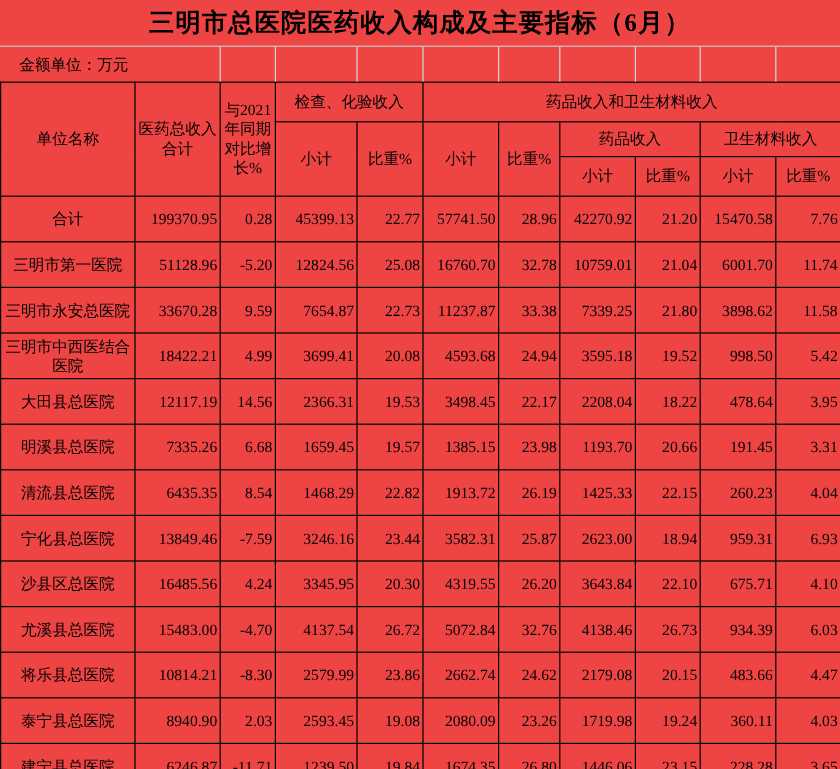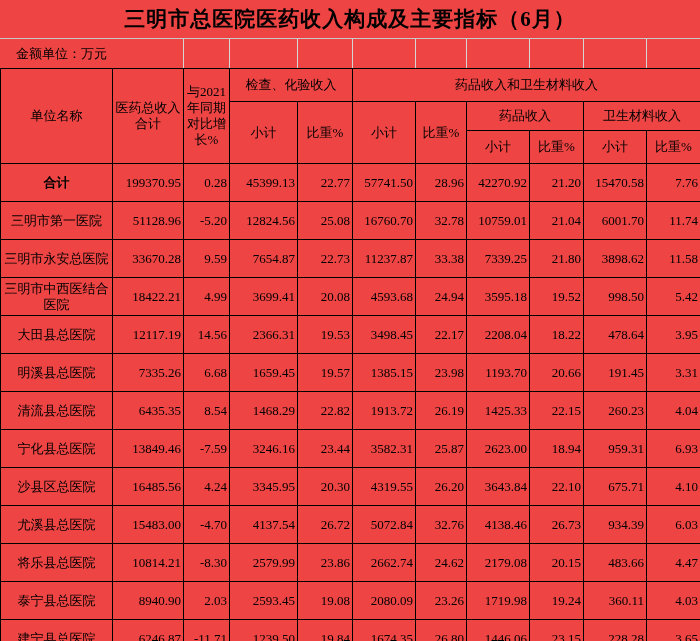--- a/index.html
+++ b/index.html
@@ -71,21 +71,20 @@
   table.main tbody td {
     height: 35px;
     vertical-align: middle;
   }
   td.name {
     text-align: center;
     padding-left: 3px;
   }
   td.name.center {
     text-align: center;
-    font-weight: bold;
   }
   td.num {
     text-align: right;
     padding-right: 7px;
   }
 </style>
 </head>
 <body>
 
 <div class="sheet">

